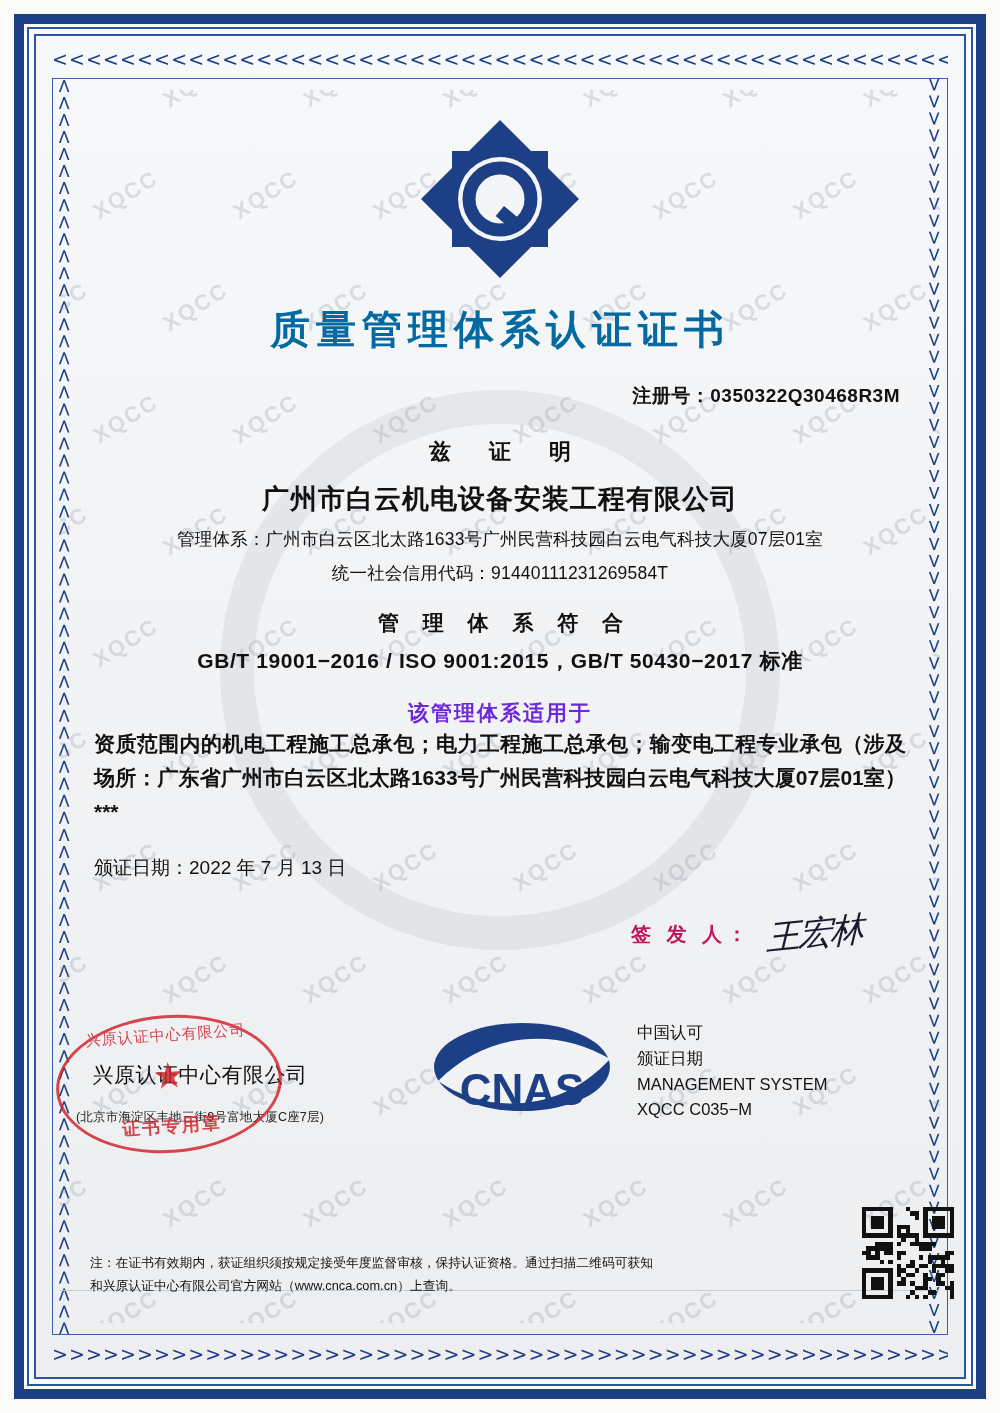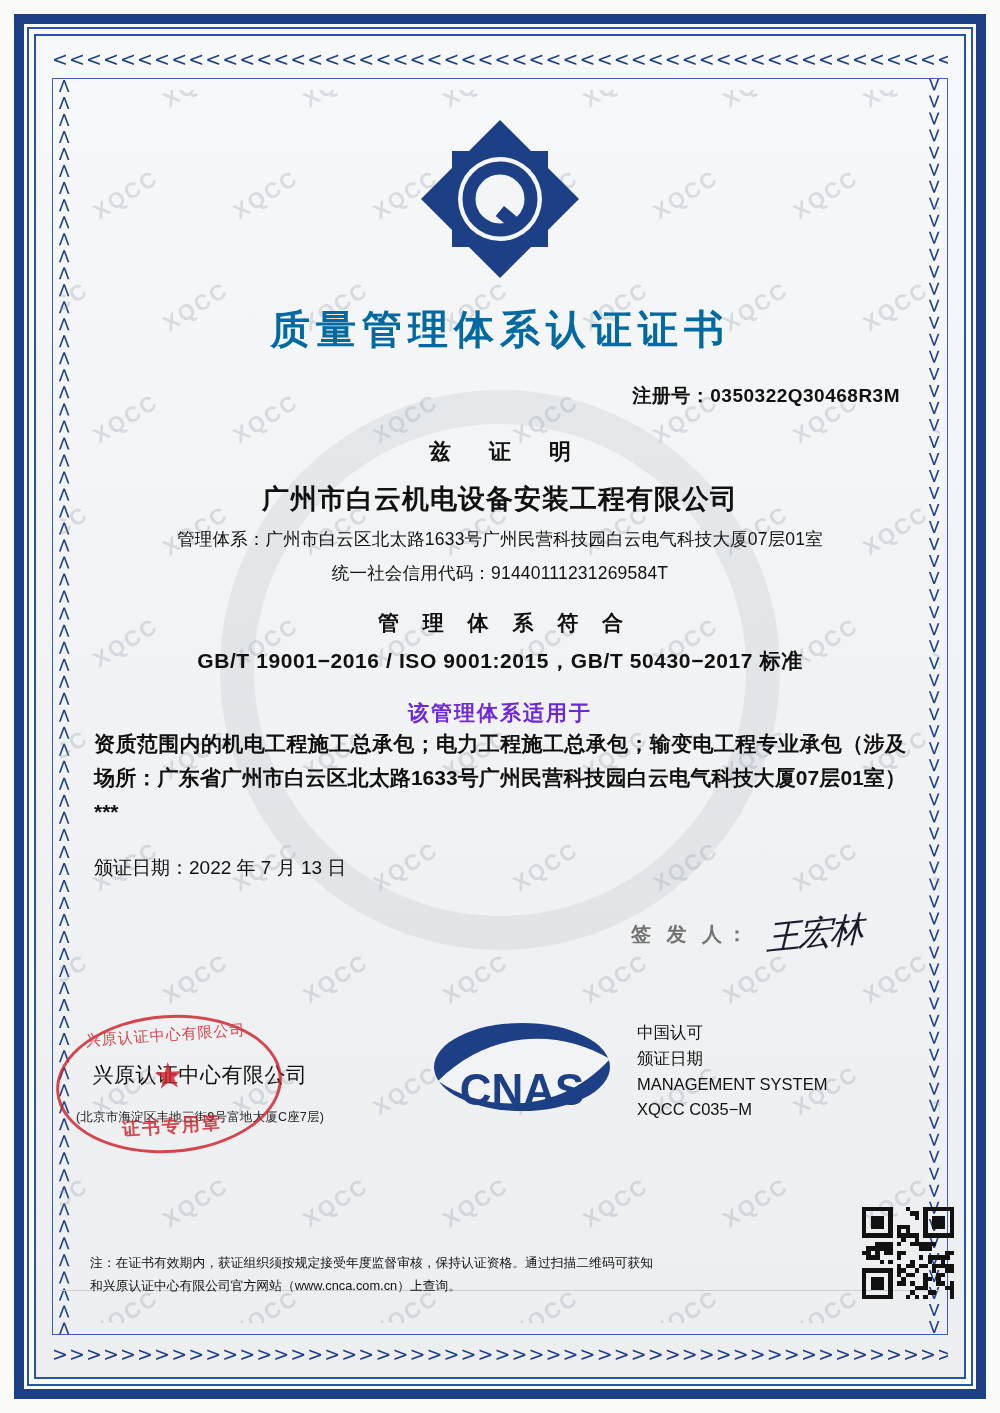--- a/index.html
+++ b/index.html
@@ -196,21 +196,21 @@
     margin-top: 28px;
     display: flex;
     justify-content: flex-end;
     align-items: center;
     padding-right: 58px;
   }
   .issuer-label {
     font-size: 20px;
     font-weight: bold;
     letter-spacing: 5px;
-    color: #737373;
+    color: #be185d;
   }
   .signature {
     margin-left: 14px;
     font-size: 34px;
     color: #1a1a2e;
     font-family: "DejaVu Serif", serif;
     font-style: italic;
     transform: rotate(-6deg) skewX(-6deg);
     letter-spacing: -2px;
   }

